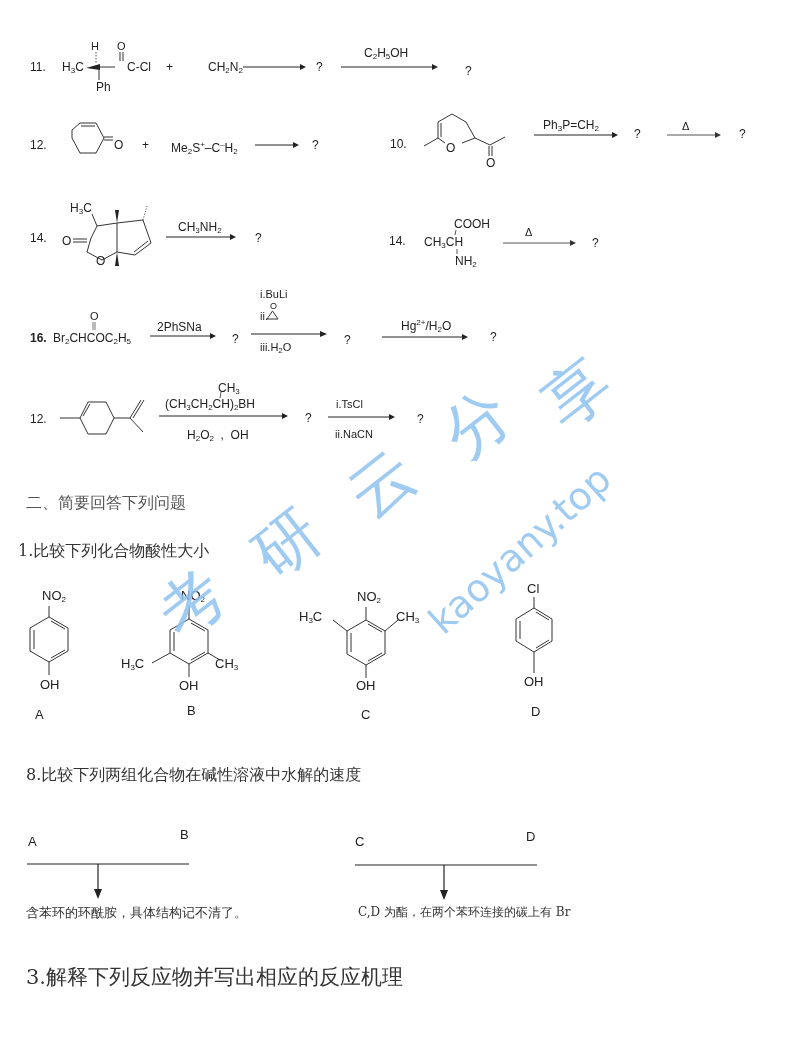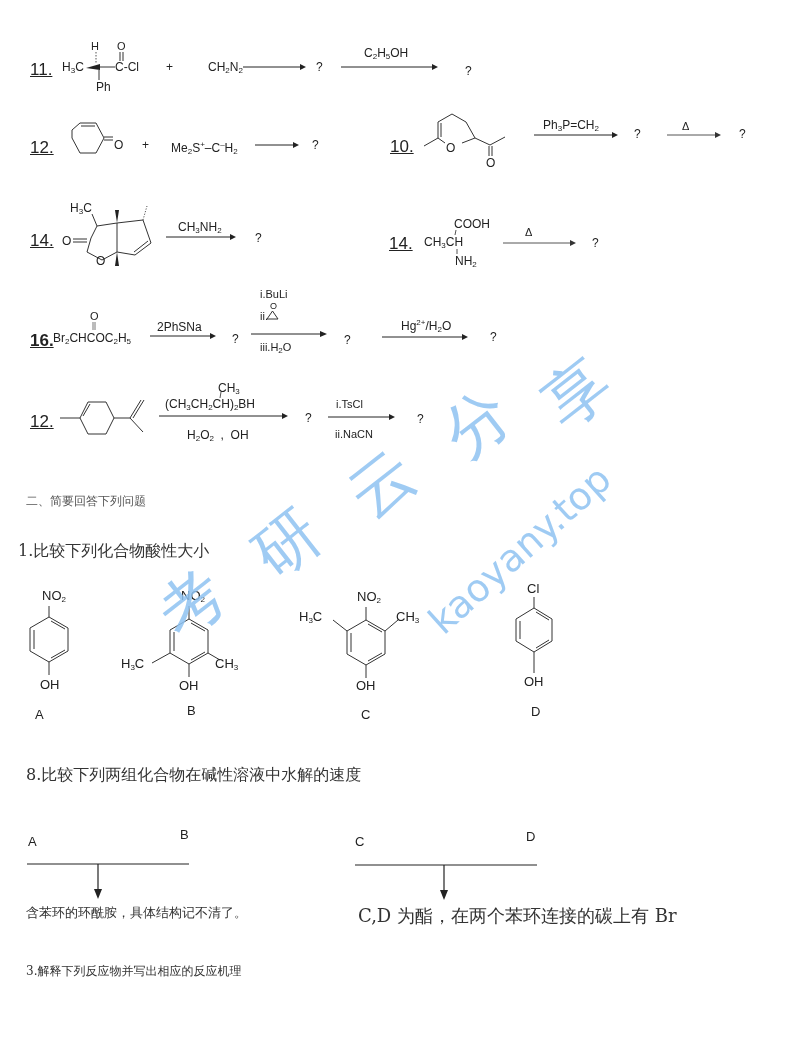--- a/index.html
+++ b/index.html
@@ -1,35 +1,35 @@
 <!DOCTYPE html>
 <html><head>
 <meta charset="utf-8">
 <style>
   html,body{margin:0;padding:0;background:#fff;}
   body{width:787px;height:1041px;position:relative;overflow:hidden;font-family:"Liberation Sans","DejaVu Sans",sans-serif;color:#222;}
   .abs{position:absolute;}
   .t{font-size:12px;white-space:nowrap;}
-  .num{font-size:17px;text-decoration:underline;}
+  .num{font-size:12px;}
   svg{position:absolute;left:0;top:0;overflow:visible;}
   .cn{font-family:"DejaVu Serif","Liberation Serif",serif;font-size:15px;color:#333;white-space:nowrap;}
   .lbl{font-size:13px;}
   sub{font-size:8px;vertical-align:-2px;}
   sup{font-size:8px;vertical-align:5px;}
   .wm{position:absolute;color:#8fc3f2;opacity:.85;font-family:"DejaVu Sans",sans-serif;pointer-events:none;}
 </style>
 </head>
 <body>
 
 <div>
   <span class="abs num" style="left:30px;top:60px">11.</span>
   <span class="abs t" style="left:91px;top:40px;font-size:11px">H</span>
   <span class="abs t" style="left:117px;top:40px;font-size:11px">O</span>
   <span class="abs t" style="left:62px;top:60px">H<sub>3</sub>C</span>
-  <span class="abs t" style="left:115px;top:60px">C-Cl</span>
+  <span class="abs t" style="left:127px;top:60px">C-Cl</span>
   <span class="abs t" style="left:96px;top:80px">Ph</span>
   <svg width="787" height="1041">
     <polygon points="86,68 100,64 100,70" fill="#222"></polygon>
     <line x1="96" y1="52" x2="96" y2="63" stroke="#555" stroke-width="1" stroke-dasharray="1.5,1.5"></line>
     <line x1="100" y1="67" x2="115" y2="67" stroke="#333" stroke-width="1"></line>
     <line x1="99" y1="70" x2="99" y2="80" stroke="#333" stroke-width="1"></line>
     <line x1="120" y1="52" x2="120" y2="61" stroke="#333" stroke-width="1"></line>
     <line x1="123" y1="52" x2="123" y2="61" stroke="#333" stroke-width="1"></line>
     <line x1="243" y1="67" x2="300" y2="67" stroke="#222" stroke-width="1"></line>
     <polygon points="300,64 306,67 300,70" fill="#222"></polygon>
@@ -167,21 +167,21 @@
   </svg>
   <span class="abs t" style="left:218px;top:381px">CH<sub>3</sub></span>
   <span class="abs t" style="left:165px;top:397px">(CH<sub>3</sub>CH<sub>2</sub>CH)<sub>2</sub>BH</span>
   <span class="abs t" style="left:187px;top:428px">H<sub>2</sub>O<sub>2</sub>&nbsp;&nbsp;,&nbsp;&nbsp;OH</span>
   <span class="abs t" style="left:305px;top:411px">?</span>
   <span class="abs t" style="left:336px;top:398px;font-size:11px">i.TsCl</span>
   <span class="abs t" style="left:335px;top:428px;font-size:11px">ii.NaCN</span>
   <span class="abs t" style="left:417px;top:412px">?</span>
 </div>
 
-<div class="abs cn" style="left:26px;top:493px;font-size:12px;color:#555">二、简要回答下列问题</div>
+<div class="abs cn" style="left:26px;top:493px;font-size:16px;color:#555">二、简要回答下列问题</div>
 <div class="abs cn" style="left:18px;top:541px;font-size:16px">1.比较下列化合物酸性大小</div>
 
 <svg width="787" height="1041">
 
   <g stroke="#333" stroke-width="1" fill="none">
     <line x1="49" y1="606" x2="49" y2="617"></line>
     <polygon points="49,617 68,628 68,651 49,662 30,651 30,628"></polygon>
     <line x1="34" y1="630" x2="34" y2="649"></line>
     <line x1="51" y1="658" x2="65" y2="650"></line>
     <line x1="51" y1="621" x2="65" y2="629"></line>
@@ -249,32 +249,32 @@
 
 <div>
   <span class="abs t lbl" style="left:28px;top:834px">A</span>
   <span class="abs t lbl" style="left:180px;top:827px">B</span>
   <span class="abs cn" style="left:26px;top:904px;font-size:13px">含苯环的环酰胺，具体结构记不清了。</span>
 </div>
 
 <div>
   <span class="abs t lbl" style="left:355px;top:834px">C</span>
   <span class="abs t lbl" style="left:526px;top:829px">D</span>
-  <span class="abs cn" style="left:358px;top:904px;font-size:18px">C,D 为酯，在两个苯环连接的碳上有 Br</span>
+  <span class="abs cn" style="left:358px;top:904px;font-size:12px">C,D 为酯，在两个苯环连接的碳上有 Br</span>
 </div>
 <svg width="787" height="1041">
   <line x1="27" y1="864" x2="189" y2="864" stroke="#222" stroke-width="1.2"></line>
   <line x1="98" y1="864" x2="98" y2="889" stroke="#222" stroke-width="1.2"></line>
   <polygon points="94,889 102,889 98,899" fill="#222"></polygon>
   <line x1="355" y1="865" x2="537" y2="865" stroke="#222" stroke-width="1.2"></line>
   <line x1="444" y1="865" x2="444" y2="890" stroke="#222" stroke-width="1.2"></line>
   <polygon points="440,890 448,890 444,900" fill="#222"></polygon>
 </svg>
 
-<div class="abs cn" style="left:26px;top:963px;font-size:12px">3.解释下列反应物并写出相应的反应机理</div>
+<div class="abs cn" style="left:26px;top:963px;font-size:21px">3.解释下列反应物并写出相应的反应机理</div>
 
 <div>
   <div class="wm" style="left:160px;top:560px;font-size:64px;transform:rotate(-38deg);">考</div>
   <div class="wm" style="left:255px;top:500px;font-size:64px;transform:rotate(-38deg);">研</div>
   <div class="wm" style="left:350px;top:440px;font-size:64px;transform:rotate(-38deg);">云</div>
   <div class="wm" style="left:445px;top:380px;font-size:64px;transform:rotate(-38deg);">分</div>
   <div class="wm" style="left:545px;top:350px;font-size:64px;transform:rotate(-38deg);">享</div>
   <div class="wm" style="left:420px;top:610px;font-size:38px;transform:rotate(-42deg);transform-origin:left top;">kaoyany.top</div>
 </div>
 

